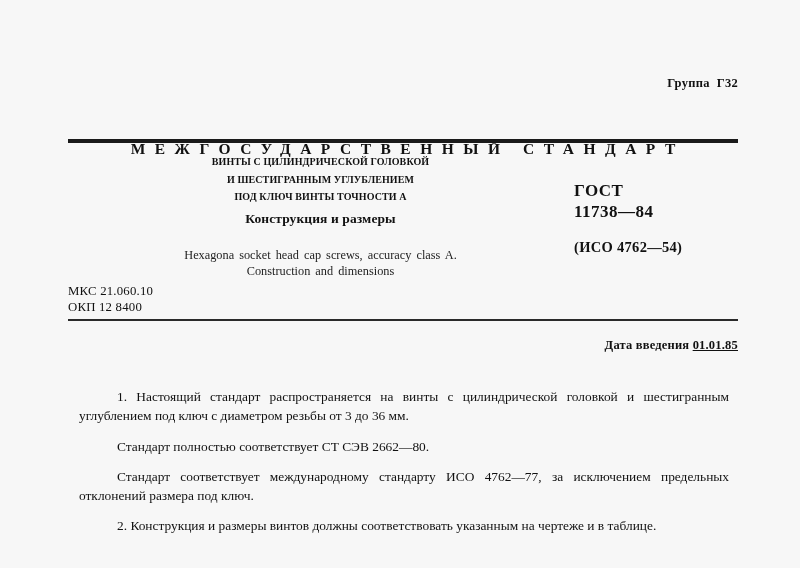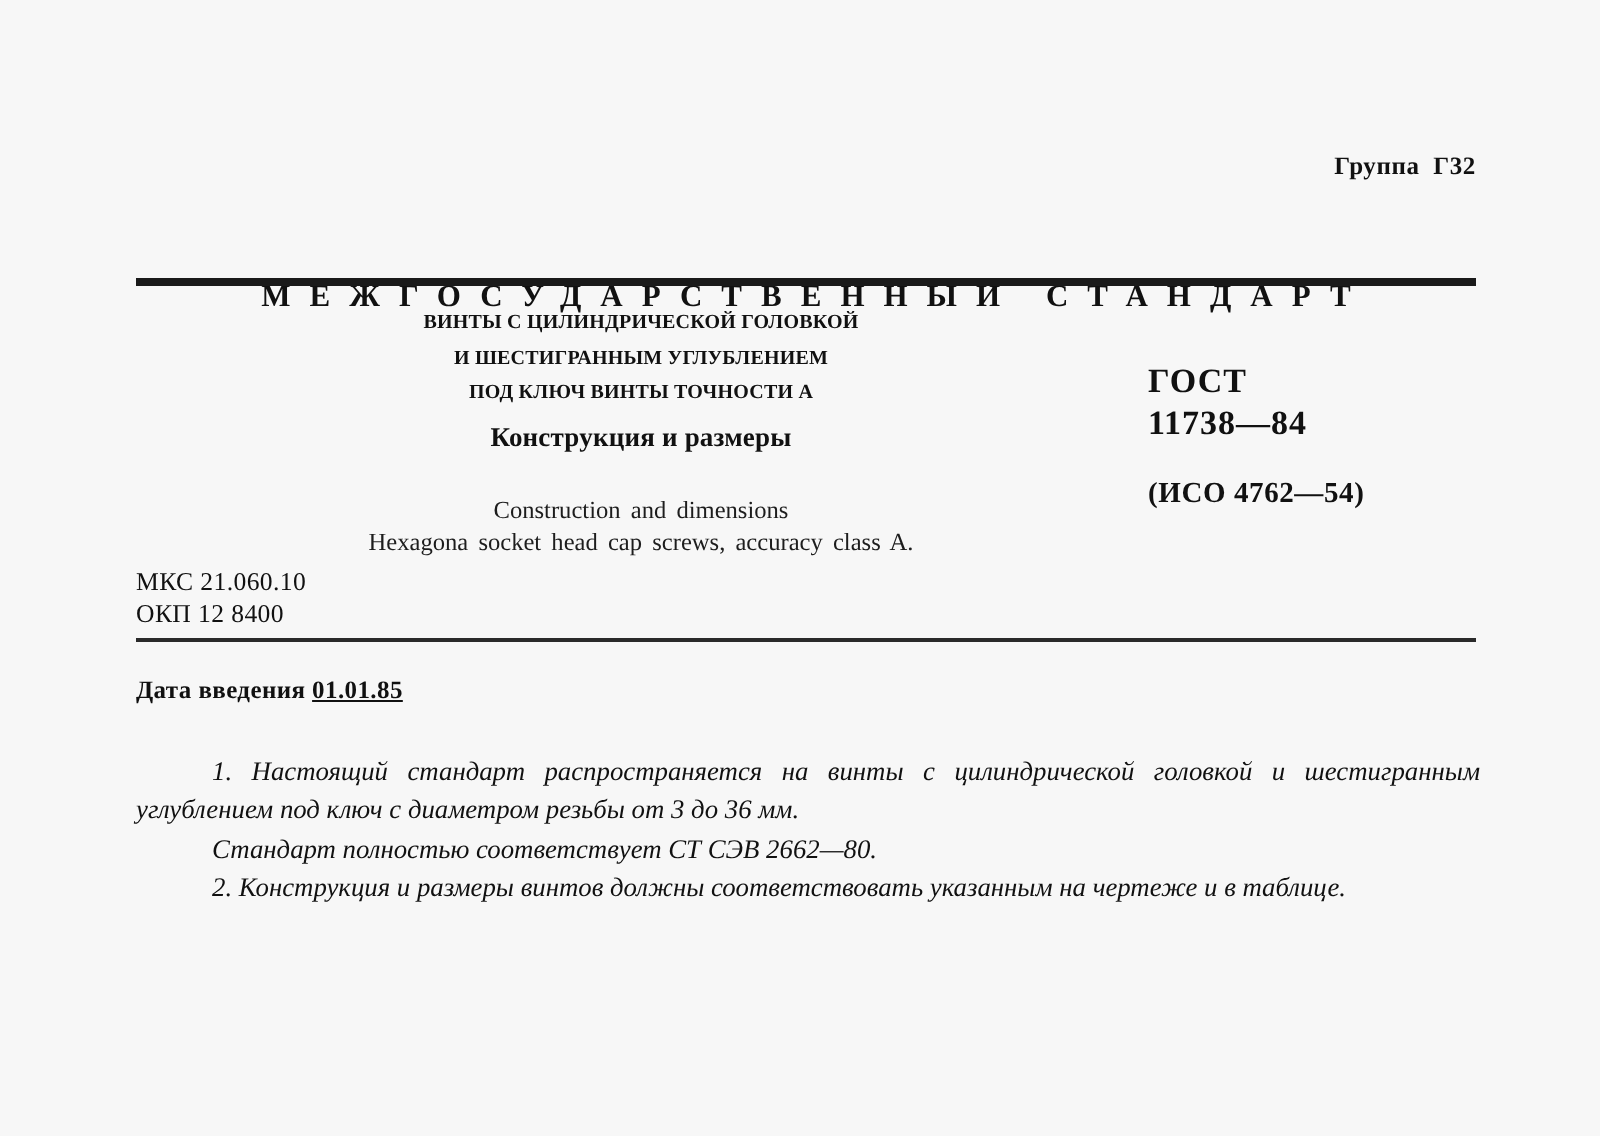--- a/index.html
+++ b/index.html
@@ -132,65 +132,64 @@
     height: 0;
     border-top: 2px solid #2a2a2a;
   }
 
   
   .intro-date {
     position: absolute;
     top: 338px;
     left: 68px;
     width: 670px;
-    text-align: left;
+    text-align: right;
     font-size: 12.5px;
     font-weight: bold;
     letter-spacing: 0.2px;
   }
   .intro-date .date-value {
     text-decoration: underline;
   }
 
   
   .body-text {
     position: absolute;
     top: 376px;
     left: 68px;
     width: 672px;
     font-size: 13.4px;
     line-height: 19.3px;
     text-align: justify;
     text-justify: inter-word;
   }
   .body-text p {
-    margin: 0;
+    margin: 11px;
     text-indent: 38px;
-    font-style: italic;
   }
 </style>
 </head>
 <body>
 
 <div class="page">
 
   <div class="group-code">Группа  Г32</div>
 
   <div class="banner">МЕЖГОСУДАРСТВЕННЫЙ СТАНДАРТ</div>
 
   <div class="rule-thick"></div>
 
   <div class="title-block">
     <div class="title-line">ВИНТЫ С ЦИЛИНДРИЧЕСКОЙ ГОЛОВКОЙ</div>
     <div class="title-line">И ШЕСТИГРАННЫМ УГЛУБЛЕНИЕМ</div>
     <div class="title-line">ПОД КЛЮЧ ВИНТЫ ТОЧНОСТИ А</div>
     <div class="subtitle">Конструкция и размеры</div>
     <div class="en-block">
+      <div>Hexagona socket head cap screws, accuracy class A.</div>
       <div>Construction and dimensions</div>
-      <div>Hexagona socket head cap screws, accuracy class A.</div>
     </div>
   </div>
 
   <div class="gost-block">
     <div class="gost-name">ГОСТ</div>
     <div class="gost-number">11738—84</div>
     <div class="gost-iso">(ИСО 4762—54)</div>
   </div>
 
   <div class="codes">
@@ -201,16 +200,17 @@
   <div class="rule-thin"></div>
 
   <div class="intro-date">
     <span>Дата введения</span>
     <span class="date-value">01.01.85</span>
   </div>
 
   <div class="body-text">
     <p>1. Настоящий стандарт распространяется на винты с цилиндрической головкой и шестигранным углублением под ключ с диаметром резьбы от 3  до 36 мм.</p>
     <p>Стандарт полностью соответствует СТ СЭВ 2662—80.</p>
+    <p>Стандарт соответствует международному стандарту ИСО 4762—77, за исключением предельных отклонений размера под ключ.</p>
     <p>2. Конструкция и размеры винтов должны соответствовать указанным на чертеже и в таблице.</p>
   </div>
 
 </div>
 
 </body></html>

